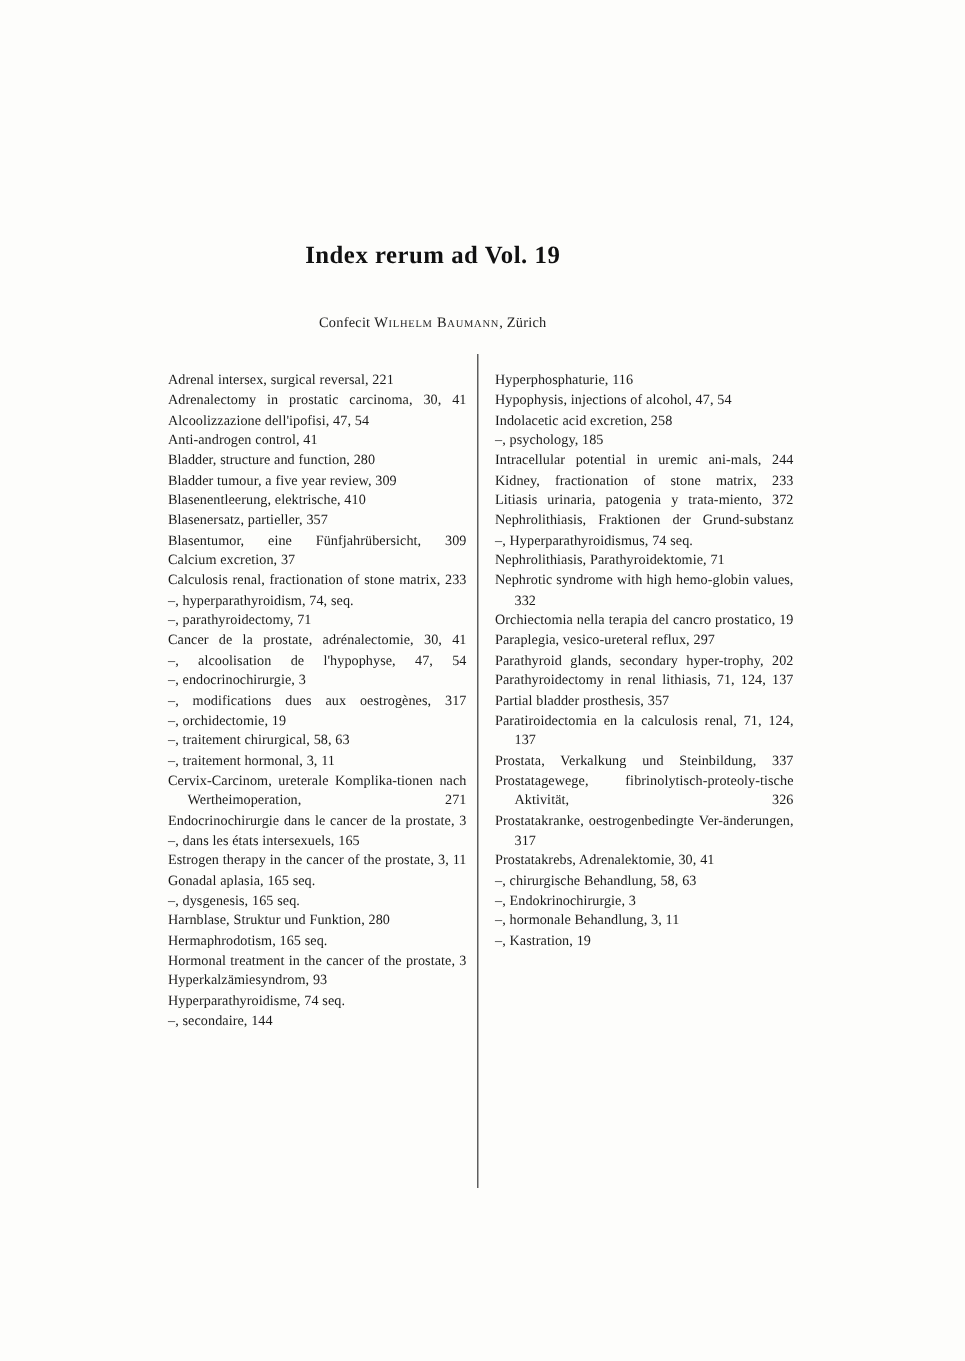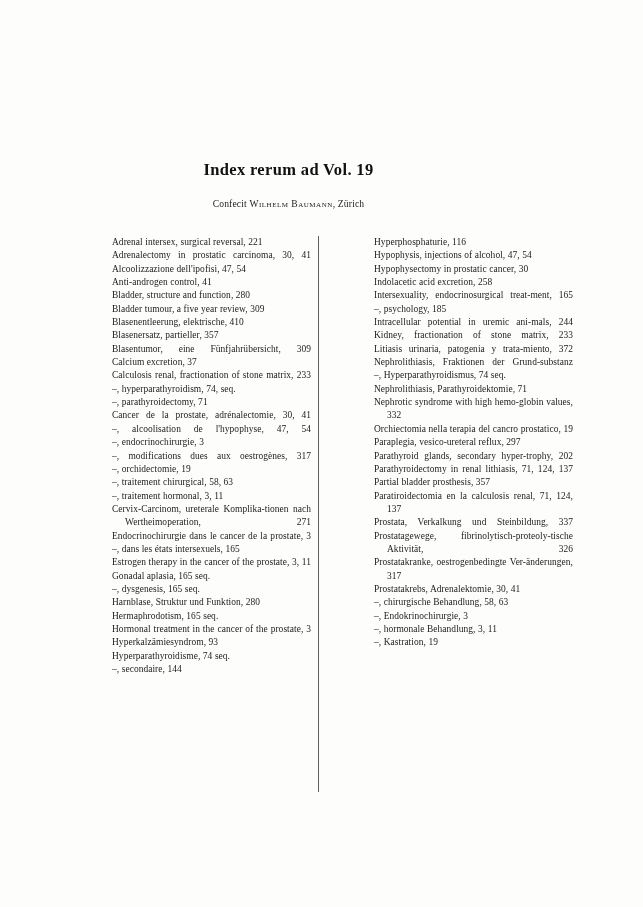--- a/index.html
+++ b/index.html
@@ -36,46 +36,46 @@
   }
   .index-title {
     font-size: 16.5px;
     font-weight: bold;
     letter-spacing: 0.35px;
     color: #111;
     margin: 0;
     line-height: 1.2;
   }
   .confecit {
-    margin: 4px;
+    margin: 16px;
     padding-top: 14px;
     font-size: 9.6px;
     color: #1d1d1d;
     letter-spacing: 0.15px;
     line-height: 1.2;
   }
   .smallcaps {
     font-variant: small-caps;
     letter-spacing: 0.5px;
   }
 
   
   .columns {
     position: absolute;
     left: 0;
     top: 236px;
     width: 643px;
   }
   .col {
     position: absolute;
-    top: 0;
+    top: 12px;
     width: 199px;
   }
   .col-left  { left: 112px; }
-  .col-right { left: 330px; margin-left: 44px; }
+  .col-right { left: 330px; }
 
   .col-rule {
     position: absolute;
     left: 318px;
     top: 236px;
     width: 1px;
     height: 556px;
     background: #3b3b3b;
     opacity: 0.82;
   }
@@ -153,23 +153,21 @@
         <p class="entry">Harnblase, Struktur und Funktion, 280</p>
         <p class="entry">Hermaphrodotism, 165 seq.</p>
         <p class="entry wrap spread">Hormonal treatment in the cancer of the prostate, 3</p>
         <p class="entry">Hyperkalzämiesyndrom, 93</p>
         <p class="entry">Hyperparathyroidisme, 74 seq.</p>
         <p class="entry sub">–, secondaire, 144</p>
       </div>
     <div class="col col-right" id="col-right">
         <p class="entry">Hyperphosphaturie, 116</p>
         <p class="entry">Hypophysis, injections of alcohol, 47, 54</p>
-        <p class="entry">Hypophysectomy in prostatic cancer, 30</p>
         <p class="entry">Indolacetic acid excretion, 258</p>
-        <p class="entry wrap spread">Intersexuality, endocrinosurgical treat-ment, 165</p>
         <p class="entry sub">–, psychology, 185</p>
         <p class="entry wrap spread">Intracellular potential in uremic ani-mals, 244</p>
         <p class="entry wrap spread">Kidney, fractionation of stone matrix, 233</p>
         <p class="entry wrap spread">Litiasis urinaria, patogenia y trata-miento, 372</p>
         <p class="entry wrap spread">Nephrolithiasis, Fraktionen der Grund-substanz</p>
         <p class="entry sub">–, Hyperparathyroidismus, 74 seq.</p>
         <p class="entry">Nephrolithiasis, Parathyroidektomie, 71</p>
         <p class="entry wrap spread">Nephrotic syndrome with high hemo-globin values, 332</p>
         <p class="entry wrap spread">Orchiectomia nella terapia del cancro prostatico, 19</p>
         <p class="entry">Paraplegia, vesico-ureteral reflux, 297</p>

